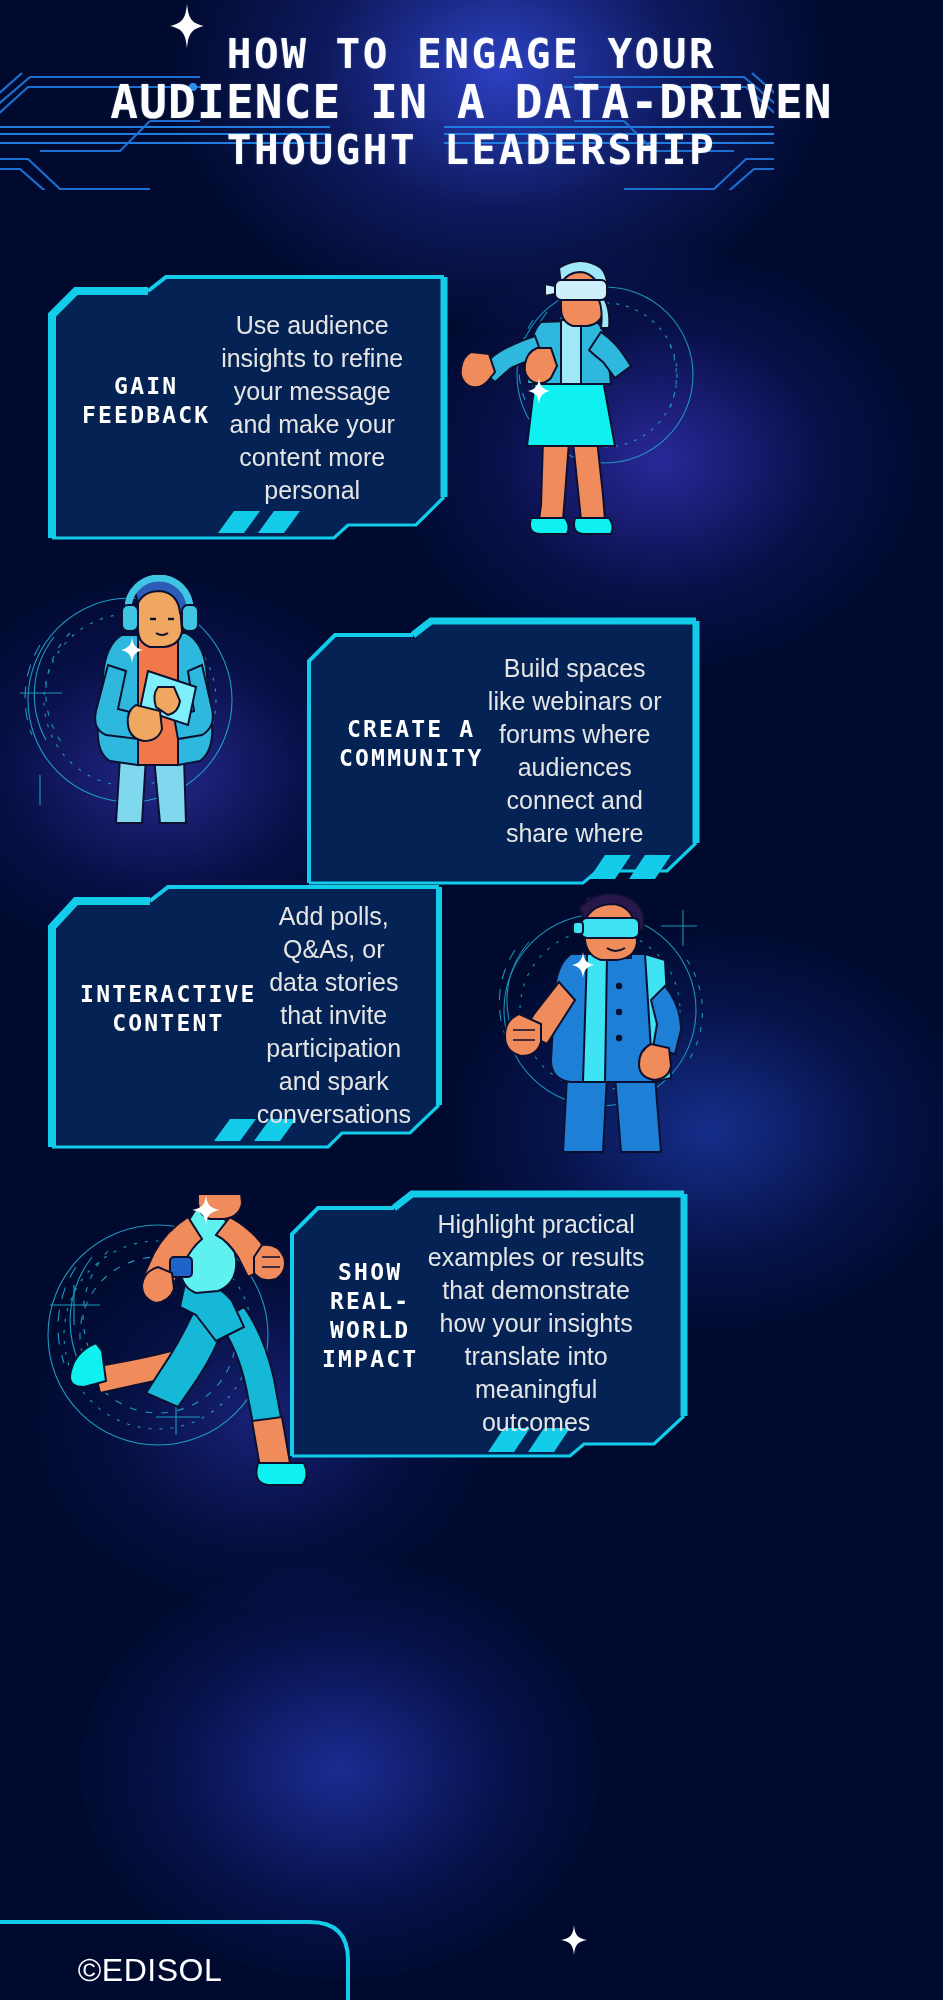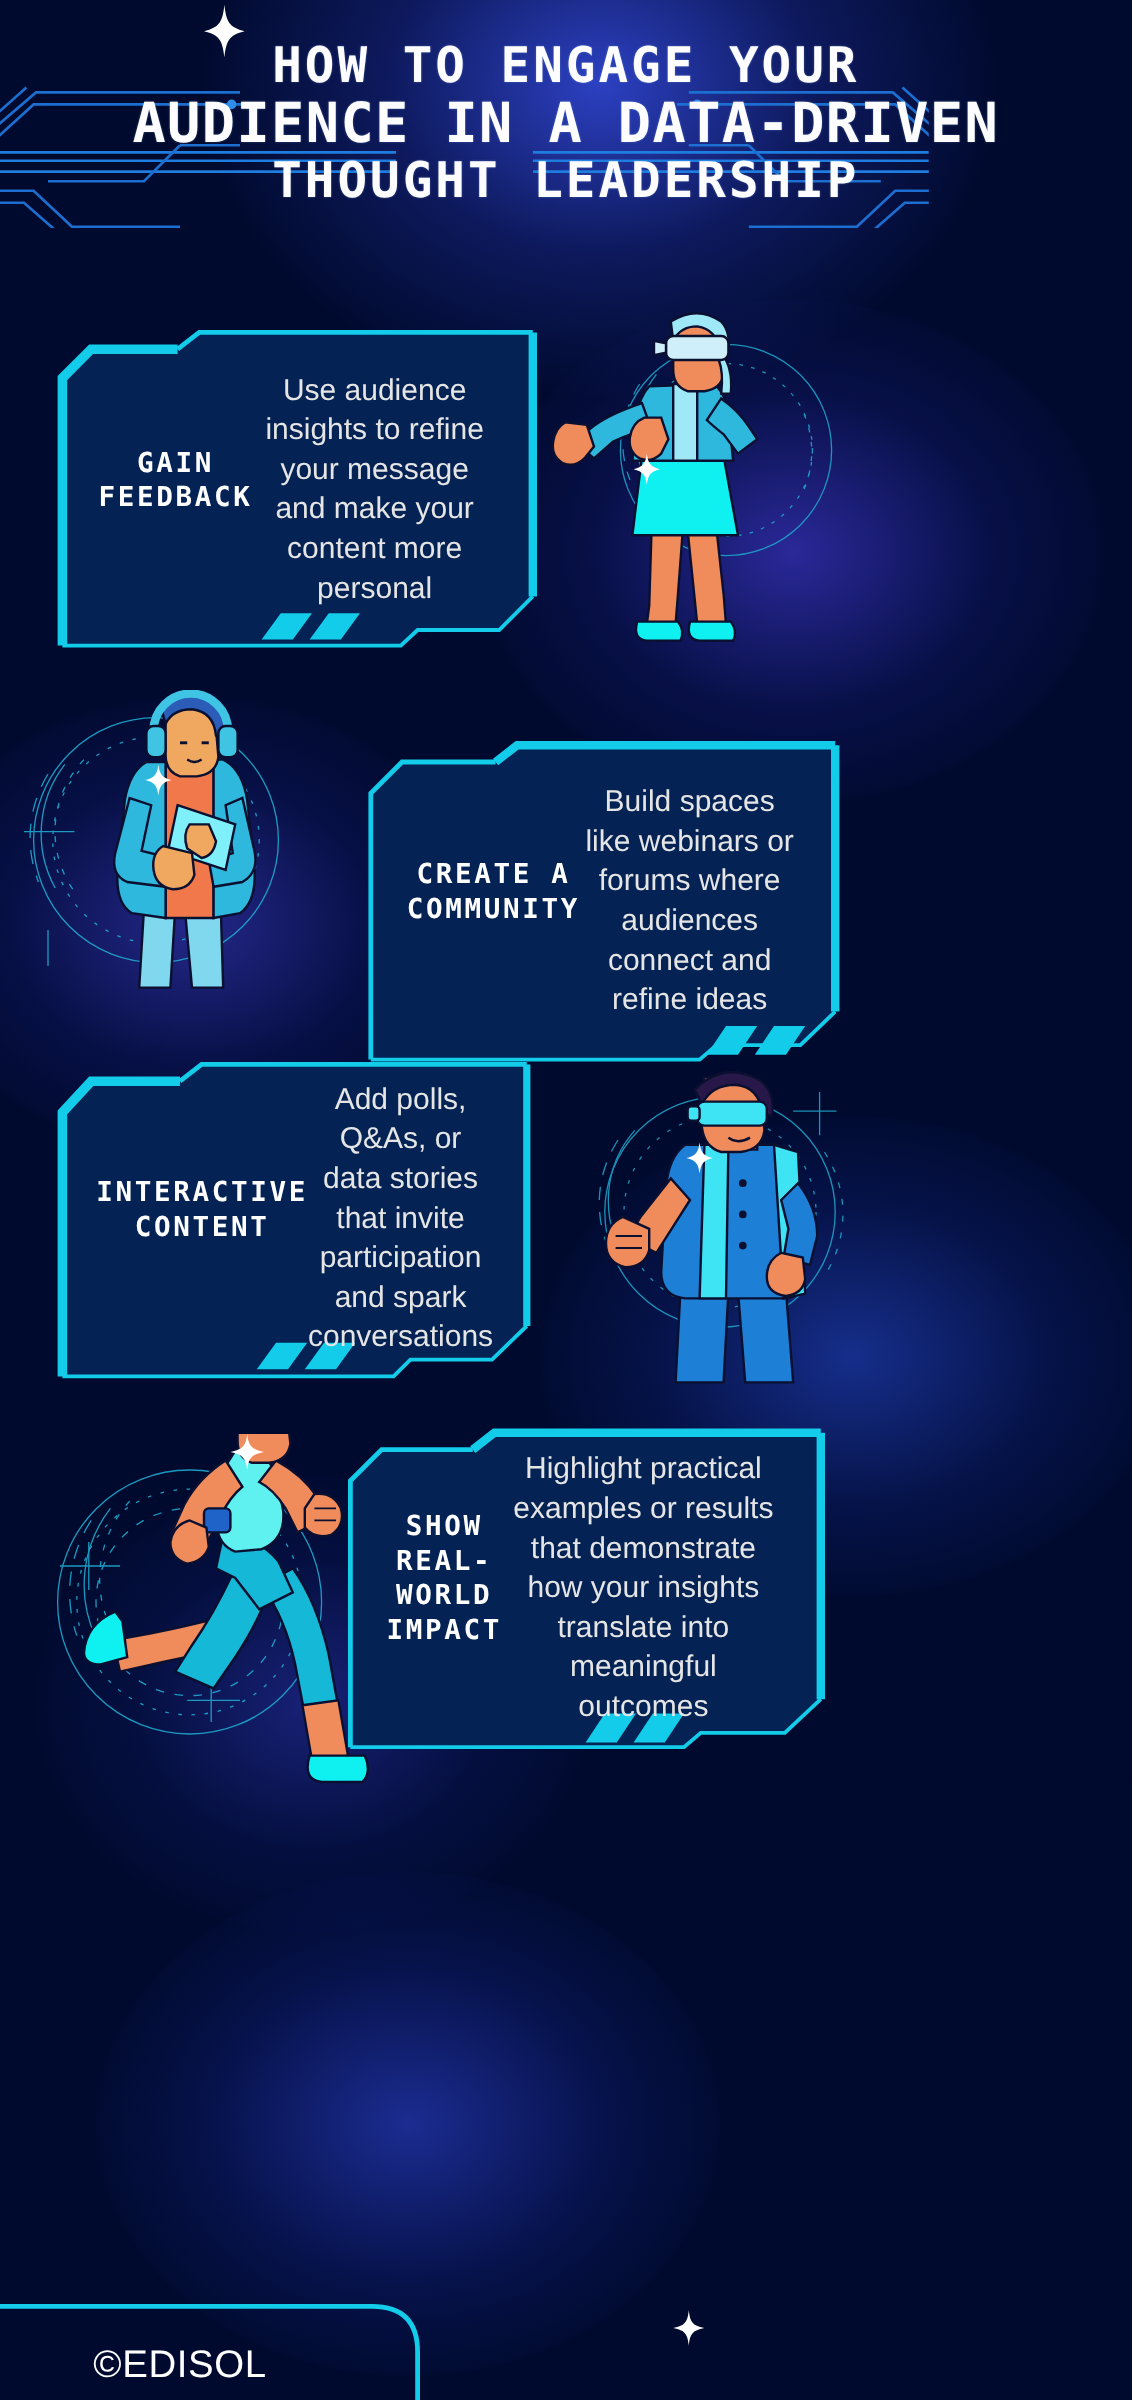--- a/index.html
+++ b/index.html
@@ -371,21 +371,21 @@
     <path d="M108 18 L126 4 L391 4" fill="none" stroke="#12CCEA" stroke-width="7"></path>
     <path d="M391 4 L391 226" fill="none" stroke="#12CCEA" stroke-width="7"></path>
     <path d="M391 226 L362 254 L292 254 L278 266 L4 266" fill="none" stroke="#12CCEA" stroke-width="3.2"></path>
     <g fill="#12CCEA">
       <path d="M300 238 L326 238 L310 262 L284 262 Z"></path>
       <path d="M340 238 L366 238 L350 262 L324 262 Z"></path>
     </g>
   </svg>
   <div class="card-body">
     <div class="card-title">CREATE A COMMUNITY</div>
-    <div class="card-text">Build spaces like webinars or forums where audiences connect and refine ideas</div>
+    <div class="card-text">Build spaces like webinars or forums where audiences connect and share where</div>
   </div>
 </div>
 
 <div class="card" id="card3">
   <svg class="card-svg" viewBox="0 0 395 265" preserveAspectRatio="none">
     <path d="M4 42 L28 16 L102 16 L120 2 L391 2 L391 220 L362 248 L294 248 L280 262 L4 262 Z" fill="#042354" stroke="none"></path>
     <path d="M4 262 L4 42 L28 16 L102 16" fill="none" stroke="#12CCEA" stroke-width="8"></path>
     <path d="M102 16 L120 2 L391 2" fill="none" stroke="#12CCEA" stroke-width="4"></path>
     <path d="M391 2 L391 220" fill="none" stroke="#12CCEA" stroke-width="6"></path>
     <path d="M391 220 L362 248 L294 248 L280 262 L4 262" fill="none" stroke="#12CCEA" stroke-width="3.2"></path>

